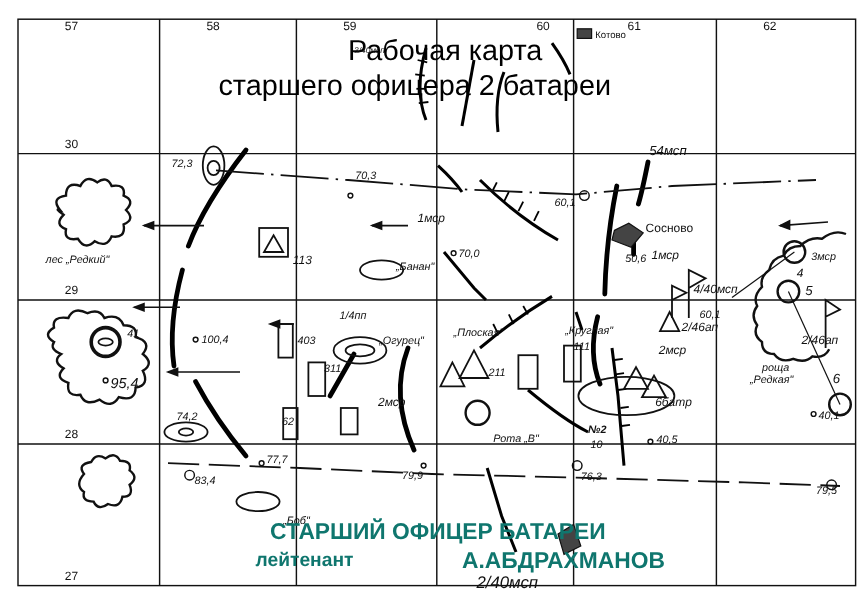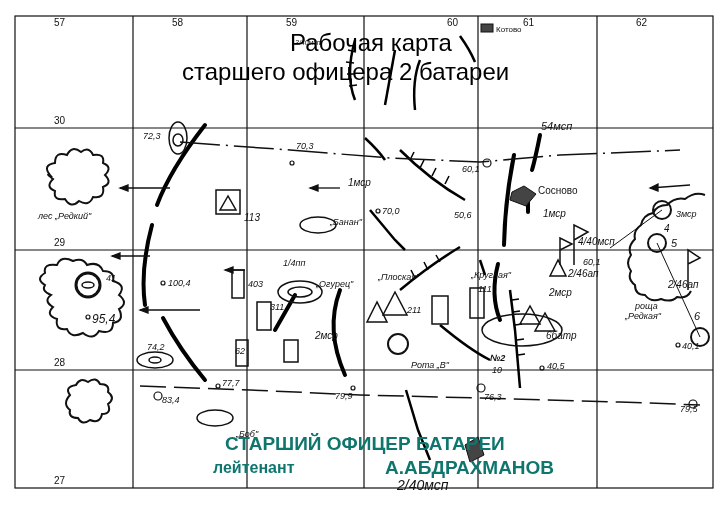--- a/index.html
+++ b/index.html
@@ -216,21 +216,21 @@
 <div class="lbl" style="left:490px;top:354px;font-size:9px;font-weight:bold;">№2</div>
 <div class="lbl" style="left:492px;top:366px;font-size:9px;">10</div>
 <div class="lbl" style="left:664px;top:224px;">4</div>
 <div class="lbl" style="left:671px;top:238px;font-size:11px;">5</div>
 <div class="lbl" style="left:694px;top:311px;font-size:11px;">6</div>
 
 <div class="lbl" style="left:143px;top:132px;font-size:9px;">72,3</div>
 <div class="lbl" style="left:296px;top:142px;font-size:9px;">70,3</div>
 <div class="lbl" style="left:382px;top:207px;font-size:9px;">70,0</div>
 <div class="lbl" style="left:462px;top:165px;font-size:9px;">60,1</div>
-<div class="lbl" style="left:454px;top:211px;font-size:9px;">50,6</div>
+<div class="lbl" style="left:477px;top:211px;font-size:9px;padding-left:44px;">50,6</div>
 <div class="lbl" style="left:168px;top:279px;font-size:9px;">100,4</div>
 <div class="lbl" style="left:92px;top:313px;font-size:12px;">95,4</div>
 <div class="lbl" style="left:147px;top:343px;font-size:9px;">74,2</div>
 <div class="lbl" style="left:222px;top:379px;font-size:9px;">77,7</div>
 <div class="lbl" style="left:162px;top:396px;font-size:9px;">83,4</div>
 <div class="lbl" style="left:335px;top:392px;font-size:9px;">79,9</div>
 <div class="lbl" style="left:484px;top:393px;font-size:9px;">76,3</div>
 <div class="lbl" style="left:680px;top:405px;font-size:9px;">79,5</div>
 <div class="lbl" style="left:547px;top:362px;font-size:9px;">40,5</div>
 <div class="lbl" style="left:682px;top:342px;font-size:9px;">40,1</div>

